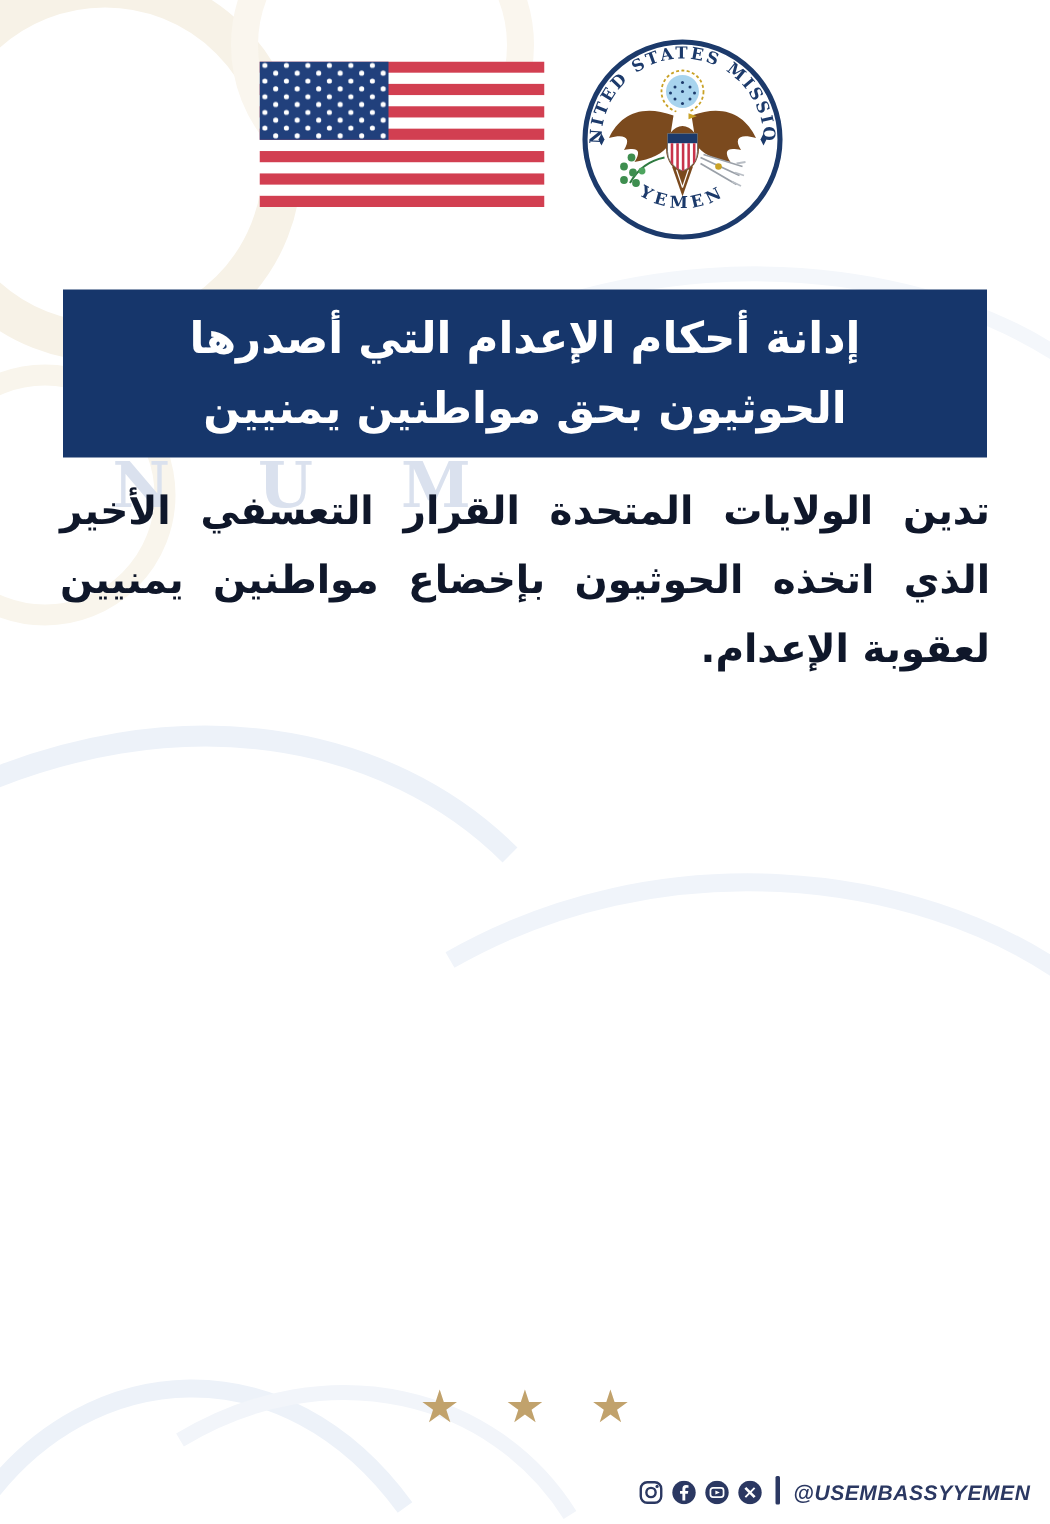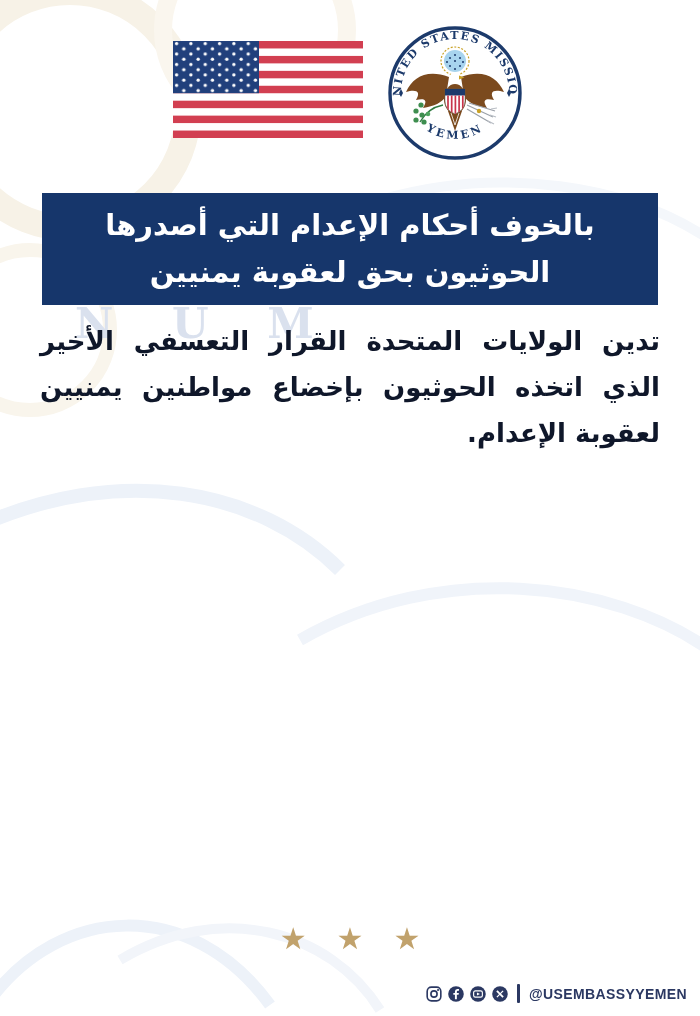--- a/index.html
+++ b/index.html
@@ -51,21 +51,21 @@
   
   .stars{
     left:0;top:922px;width:700px;
     display:flex;justify-content:center;gap:30px;
     color:#C1A26C;font-size:30px;line-height:34px;
   }
 
   
   .footer{
     right:13px;top:984px;
-    display:flex;align-items:center;gap:6px;
+    display:flex;align-items:flex-end;gap:6px;font-style:italic;
   }
   .footer .icon{width:16px;height:16px;display:block;}
   .footer .divider{width:3px;height:19px;background:#2B3862;border-radius:1px;margin:0 3px;}
   .footer .handle{
     color:#2B3862;font-weight:bold;font-size:14px;letter-spacing:.4px;
     font-family:"Liberation Sans",sans-serif;
   }
 </style>
 </head>
 <body>
@@ -177,22 +177,22 @@
         <line x1="80" y1="80" x2="106" y2="92"></line>
         <line x1="80" y1="84" x2="104" y2="98"></line>
         <line x1="82" y1="78" x2="108" y2="86"></line>
         <path d="M104,84 L110,83 M103,90 L109,92 M101,96 L107,99" stroke="#B9Bec5"></path>
         <circle cx="92" cy="86" r="2.2" fill="#C9A227" stroke="none"></circle>
       </g>
     </g>
   </svg>
 
   <div class="layer banner">
-    <div class="title-line">بالخوف أحكام الإعدام التي أصدرها</div>
-    <div class="title-line">الحوثيون بحق لعقوبة يمنيين</div>
+    <div class="title-line">إدانة أحكام الإعدام التي أصدرها</div>
+    <div class="title-line">الحوثيون بحق مواطنين يمنيين</div>
   </div>
 
   <div class="layer content">
     <p>تدين الولايات المتحدة القرار التعسفي الأخير الذي اتخذه الحوثيون بإخضاع مواطنين يمنيين لعقوبة الإعدام.</p>
   </div>
 
   <div class="layer stars">
     <span>★</span>
     <span>★</span>
     <span>★</span>

